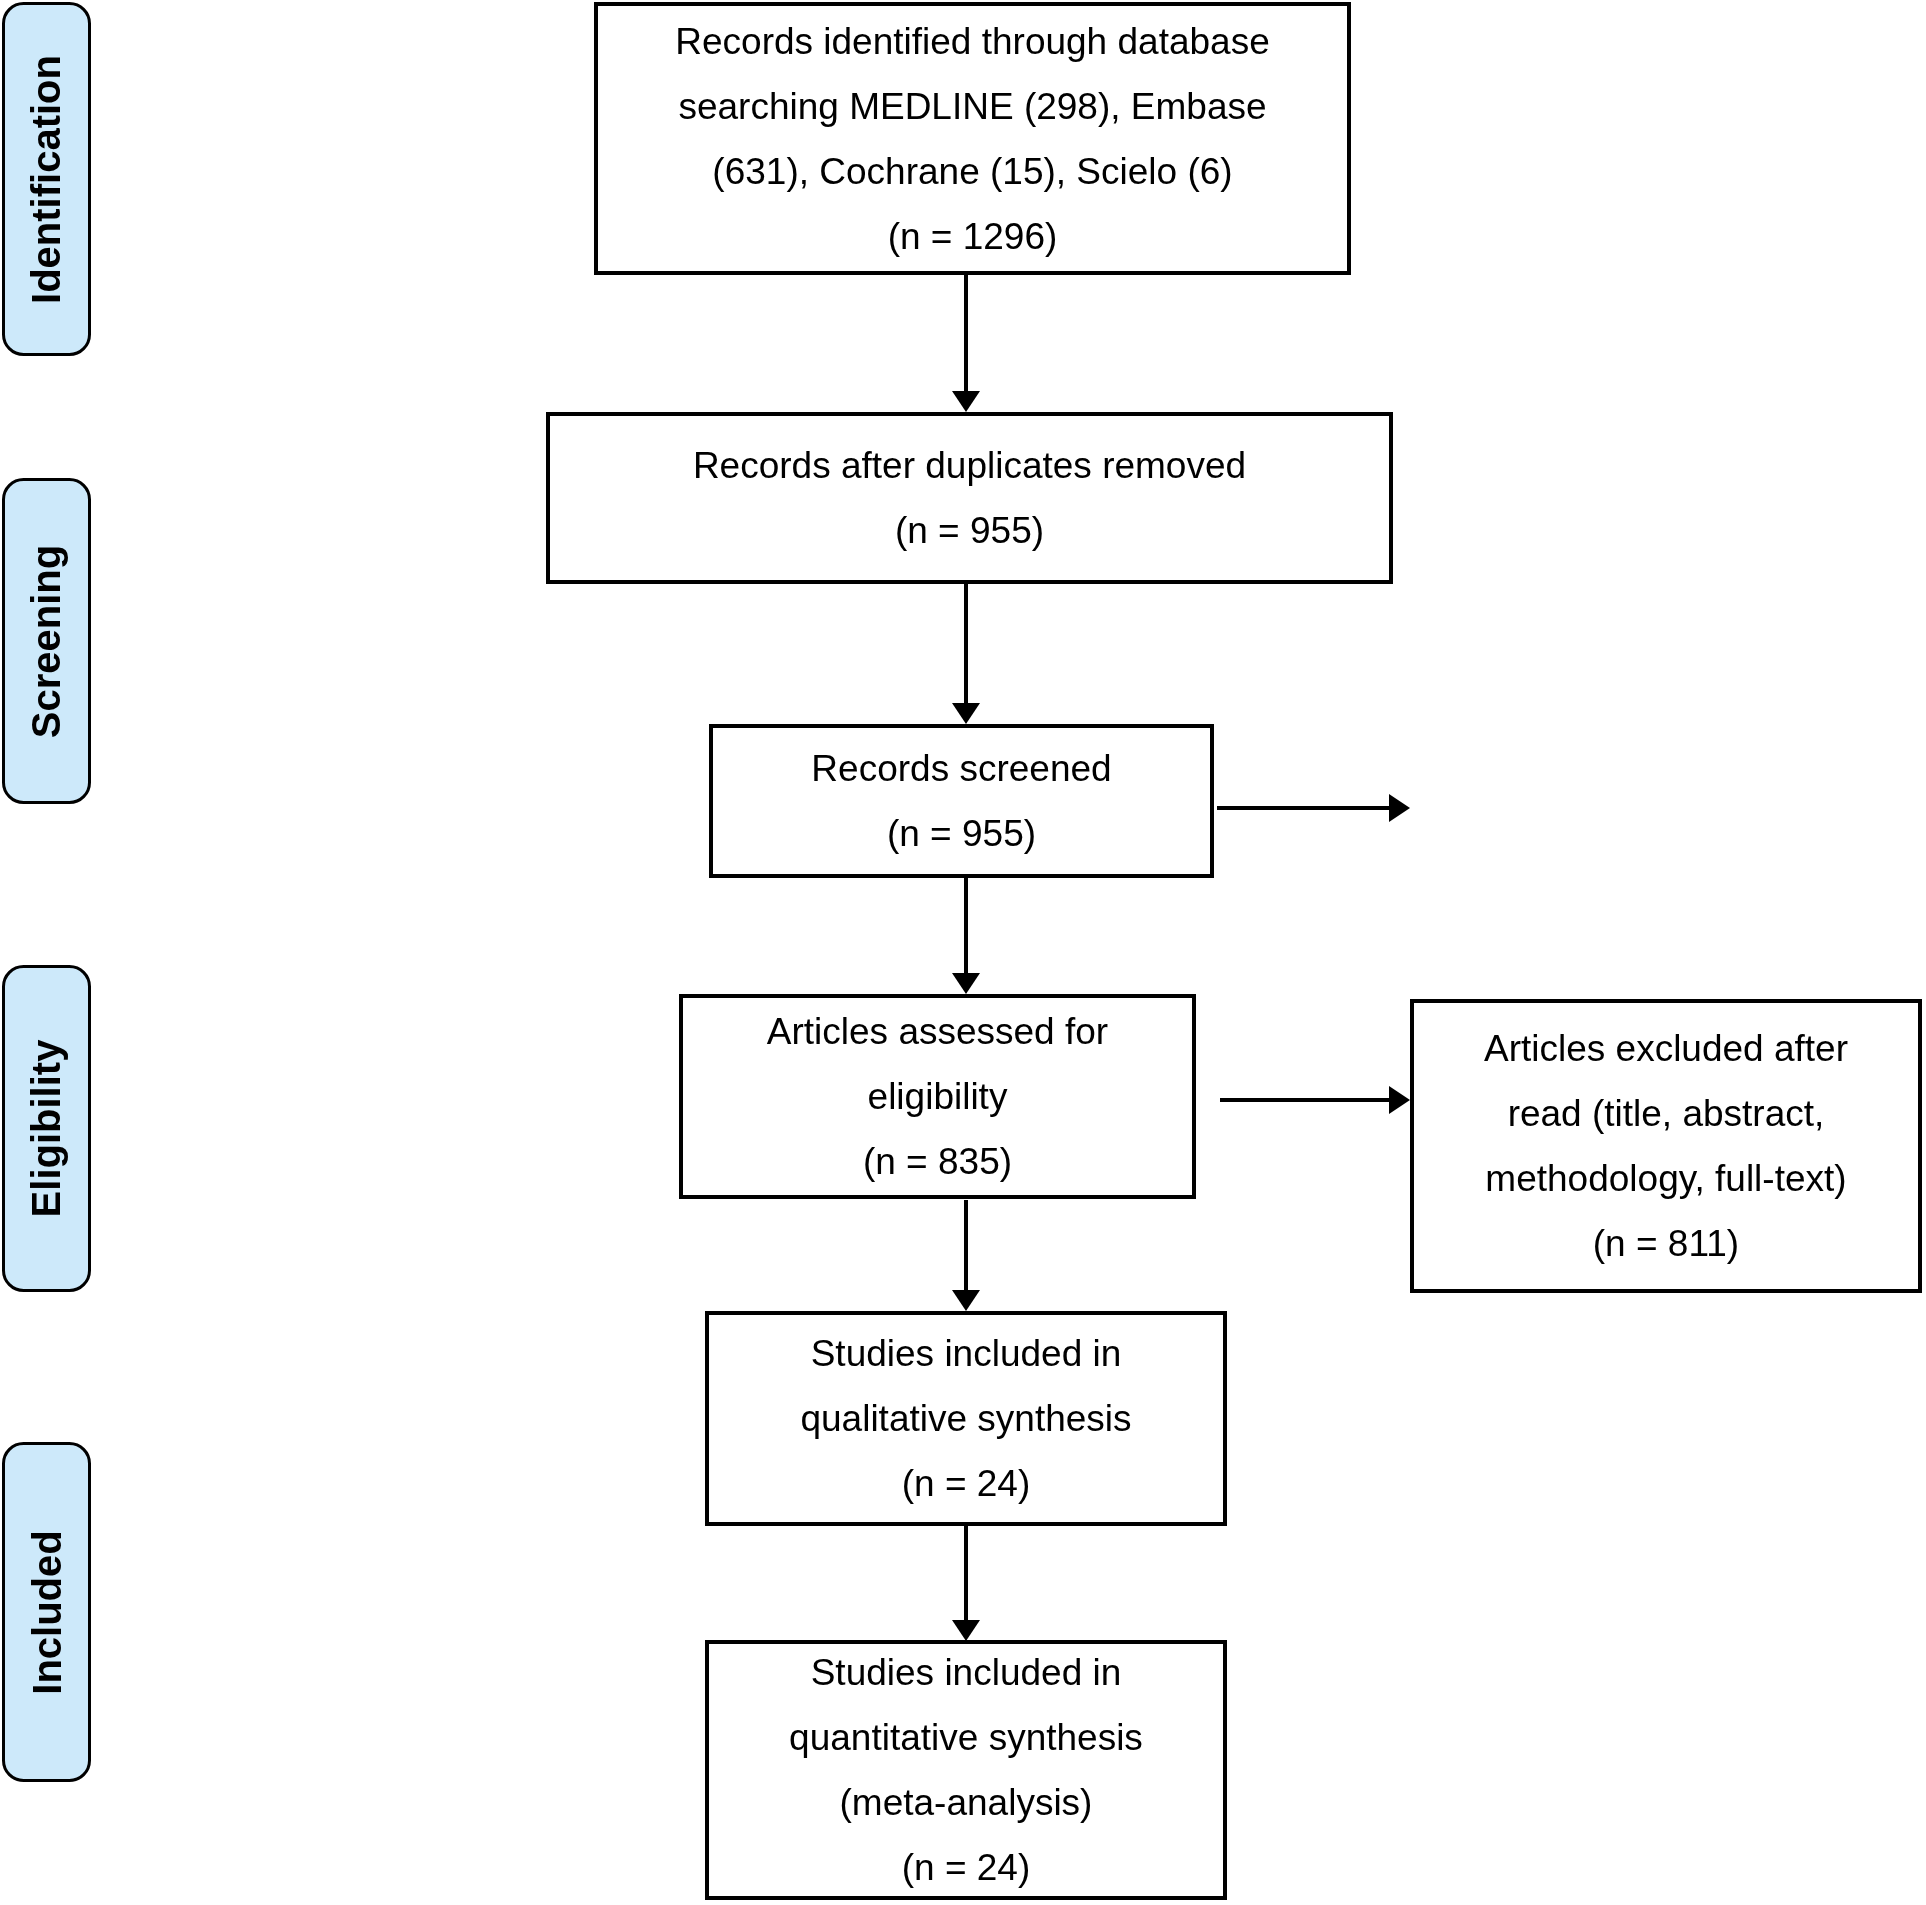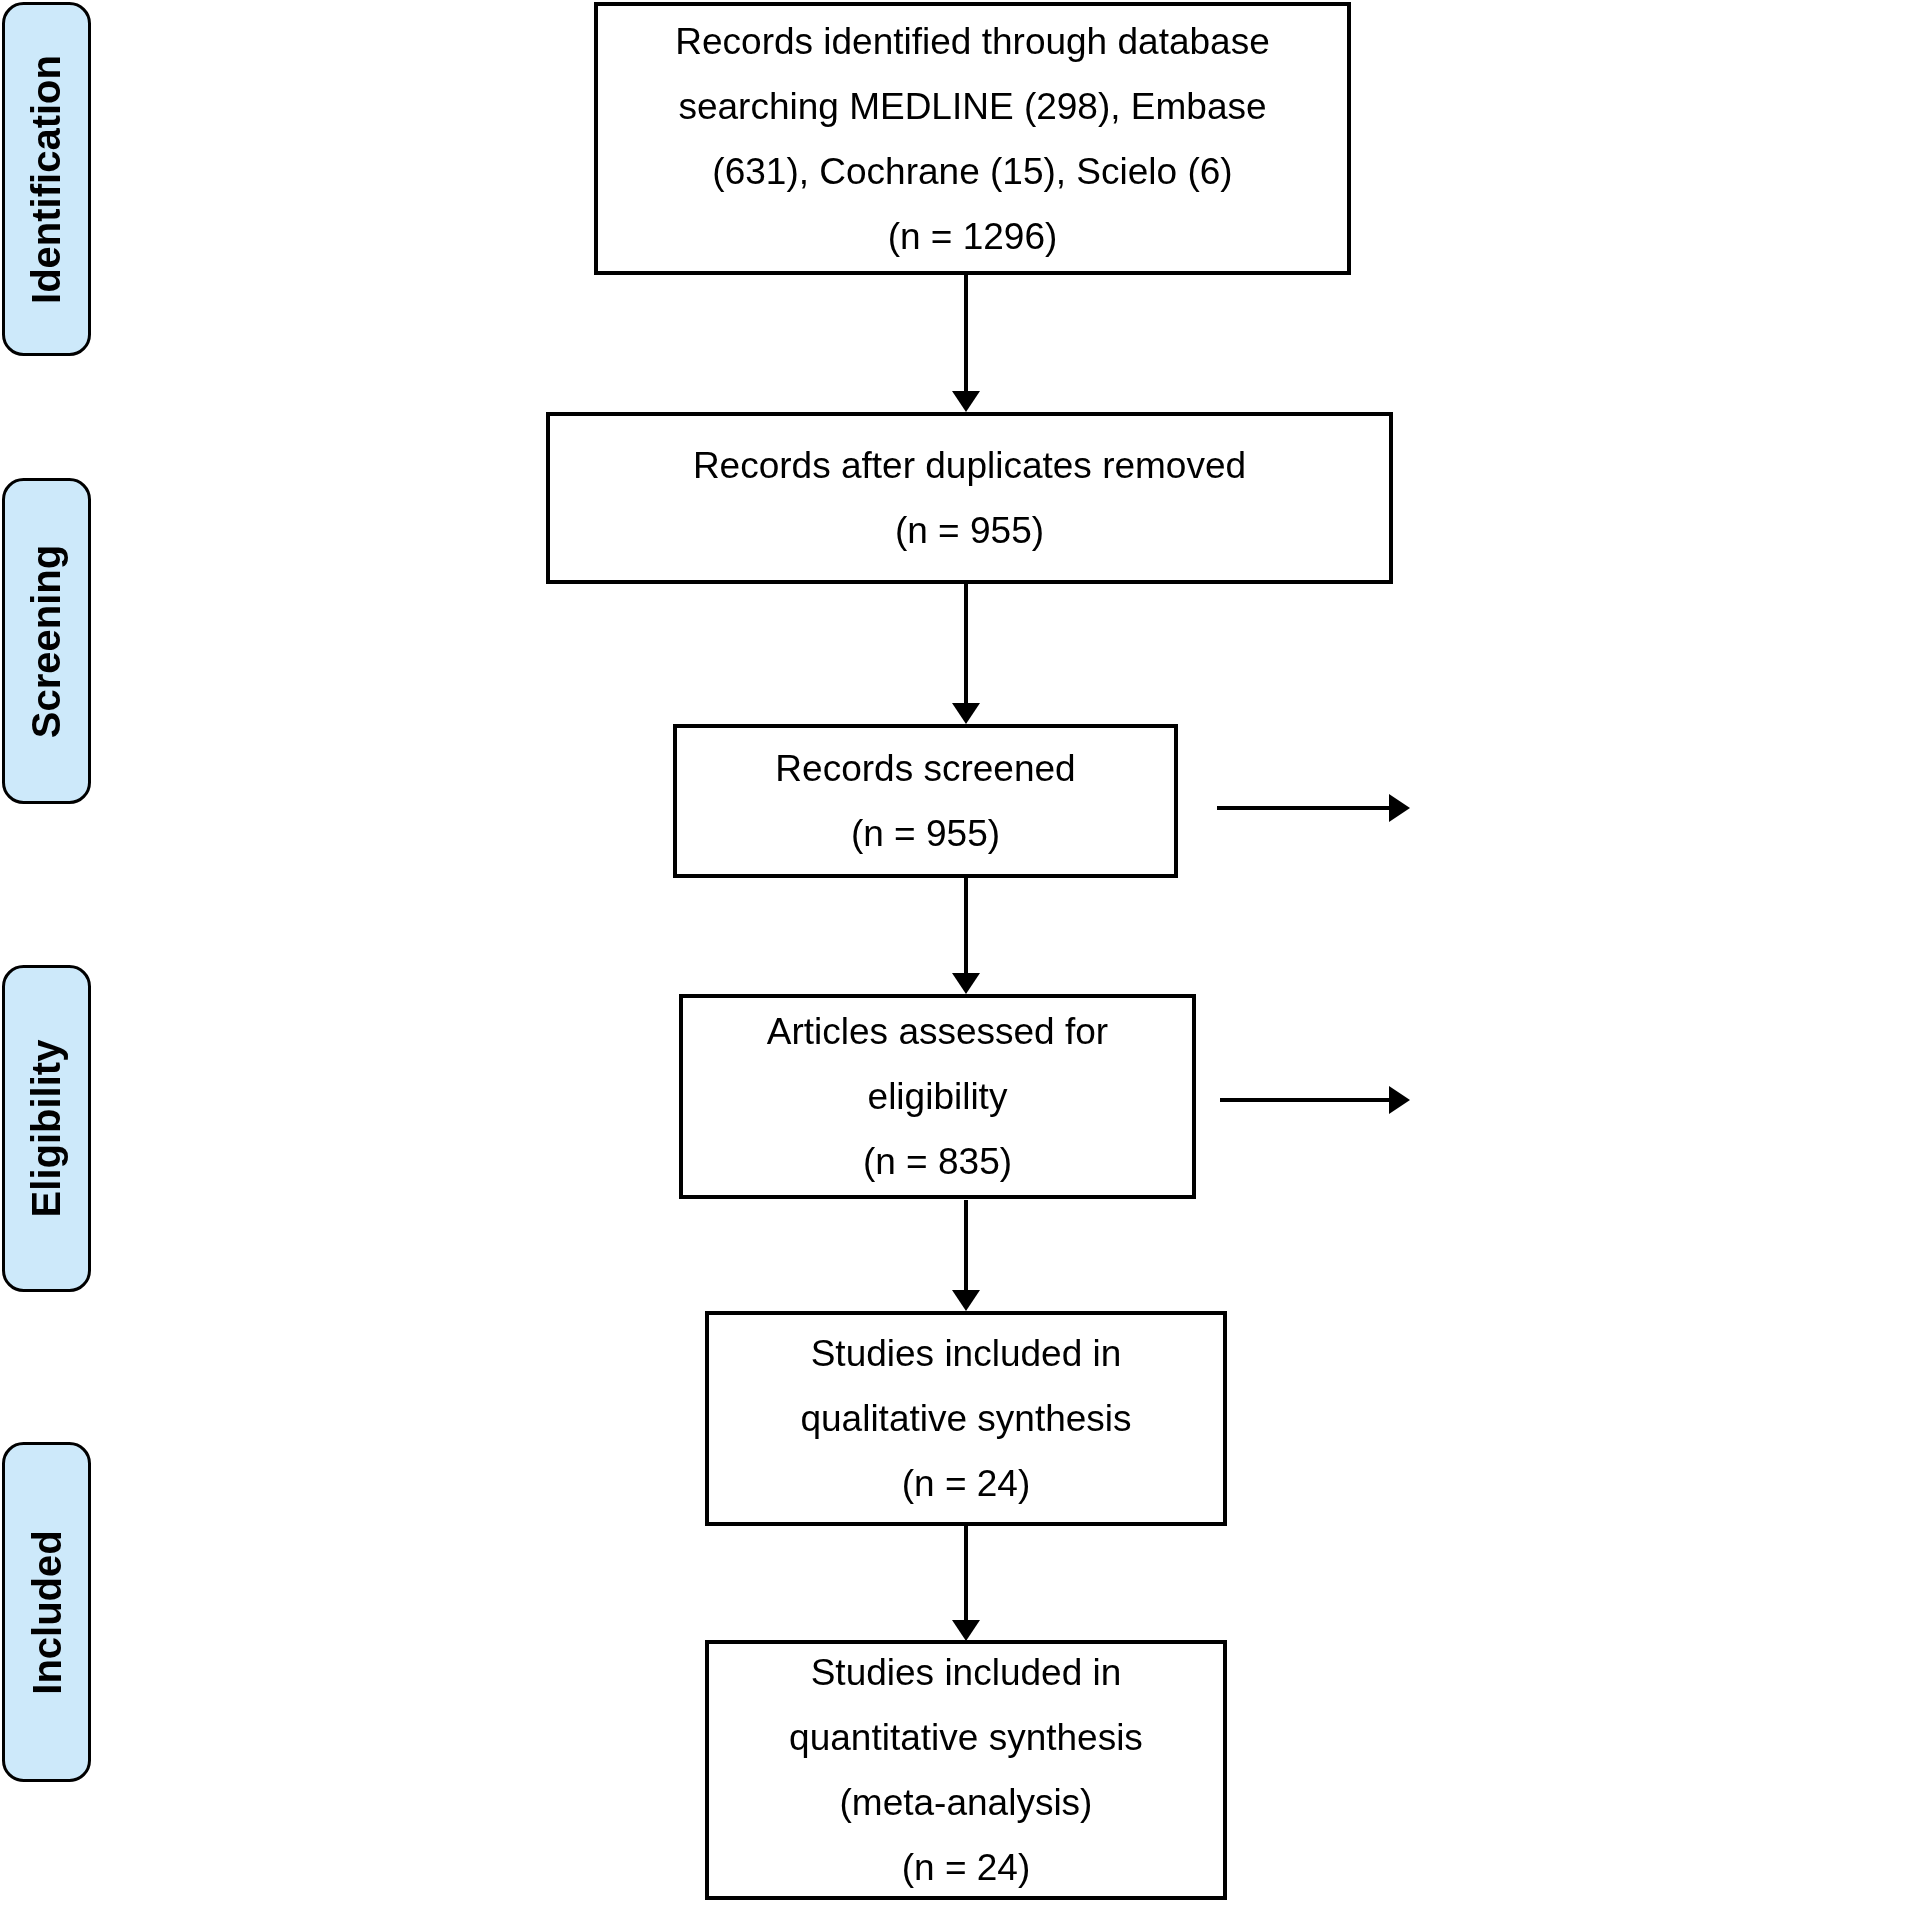--- a/index.html
+++ b/index.html
@@ -48,21 +48,21 @@
     justify-content: center;
     text-align: center;
   }
   .fbox-text {
     white-space: pre-line;
     font-size: 37px;
     line-height: 65px;
   }
   .box-identified   { left: 594px;  top: 2.3px;    width: 757px;  height: 273px; }
   .box-deduplicated { left: 546px;  top: 412px;  width: 847px; height: 172px; }
-  .box-screened     { left: 673px;  top: 724px;  width: 505px;  height: 154px; }
+  .box-screened     { left: 709px;  top: 724px;  width: 505px;  height: 154px; }
   .box-excl-screen  { left: 1410px; top: 687px;  width: 512px;  height: 243px; }
   .box-assessed     { left: 679px;  top: 994px; width: 517px;  height: 205px; }
   .box-excl-elig    { left: 1410px; top: 999px; width: 512px;  height: 294px; }
   .box-qualitative  { left: 705px;  top: 1311px; width: 522px;  height: 215px; }
   .box-quantitative { left: 705px;  top: 1640px; width: 522px;  height: 260px; }
 
   
   .arrow { position: absolute; }
   .arrow-v { width: 28px; }
   .arrow-v .shaft {
@@ -128,20 +128,26 @@
   </div>
   <div class="fbox box-screened">
     <span class="fbox-text">Records screened
 (n = 955)</span>
   </div>
   <div class="fbox box-assessed">
     <span class="fbox-text">Articles assessed for
 eligibility
 (n = 835)</span>
   </div>
+  <div class="fbox box-excl-elig">
+    <span class="fbox-text">Articles excluded after
+read (title, abstract,
+methodology, full-text)
+(n = 811)</span>
+  </div>
   <div class="fbox box-qualitative">
     <span class="fbox-text">Studies included in
 qualitative synthesis
 (n = 24)</span>
   </div>
   <div class="fbox box-quantitative">
     <span class="fbox-text">Studies included in
 quantitative synthesis
 (meta-analysis)
 (n = 24)</span>

